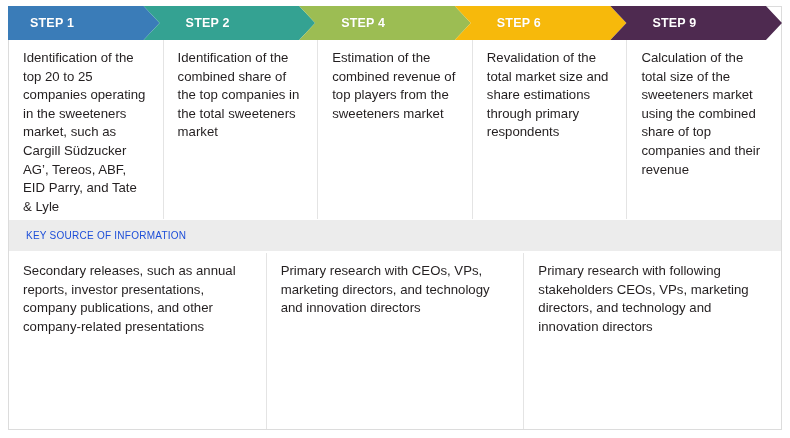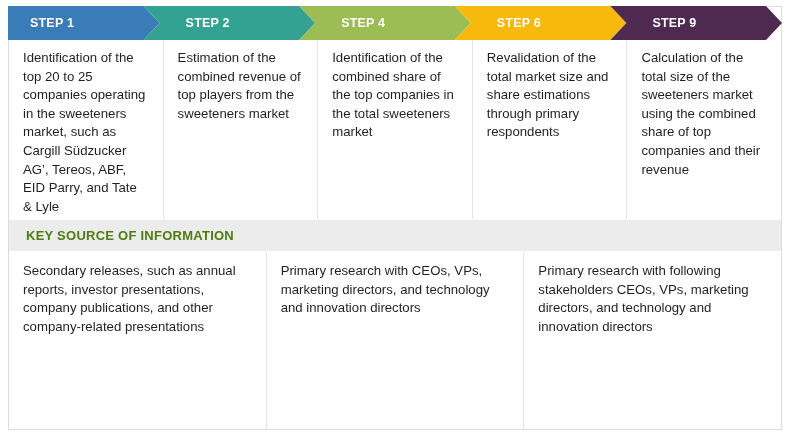--- a/index.html
+++ b/index.html
@@ -116,24 +116,24 @@
     top: 220px;
     width: 772px;
     height: 31px;
     background: #ececec;
     display: flex;
     align-items: center;
     padding-left: 17px;
     z-index: 4;
   }
   .band-title {
-    font-size: 13px;
-    font-weight: bold;
+    font-size: 10px;
+    font-weight: normal;
     letter-spacing: 0.25px;
-    color: #4d7c0f;
+    color: #1d4ed8;
   }
 </style>
 </head>
 <body>
 
 <div class="figure">
 
   <div class="frame"></div>
 
   <div class="steps">
@@ -160,22 +160,22 @@
 
     <div class="step last">
       <div class="chev" style="background: rgb(78, 42, 80);"></div>
       <span class="step-label">STEP 9</span>
     </div>
 
   </div>
 
   <div class="row row-top">
     <div class="cell">Identification of the top 20 to 25 companies operating in the sweeteners market, such as Cargill Südzucker AG’, Tereos, ABF, EID Parry, and Tate &amp; Lyle</div>
+    <div class="cell">Identification of the combined share of the top companies in the total sweeteners market</div>
     <div class="cell">Estimation of the combined revenue of top players from the sweeteners market</div>
-    <div class="cell">Identification of the combined share of the top companies in the total sweeteners market</div>
     <div class="cell">Revalidation of the total market size and share estimations through primary respondents</div>
     <div class="cell">Calculation of the total size of the sweeteners market using the combined share of top companies and their revenue</div>
   </div>
 
   <div class="band">
     <span class="band-title">KEY SOURCE OF INFORMATION</span>
   </div>
 
   <div class="row row-bottom">
     <div class="cell">Secondary releases, such as annual reports, investor presentations, company publications, and other company-related presentations</div>

